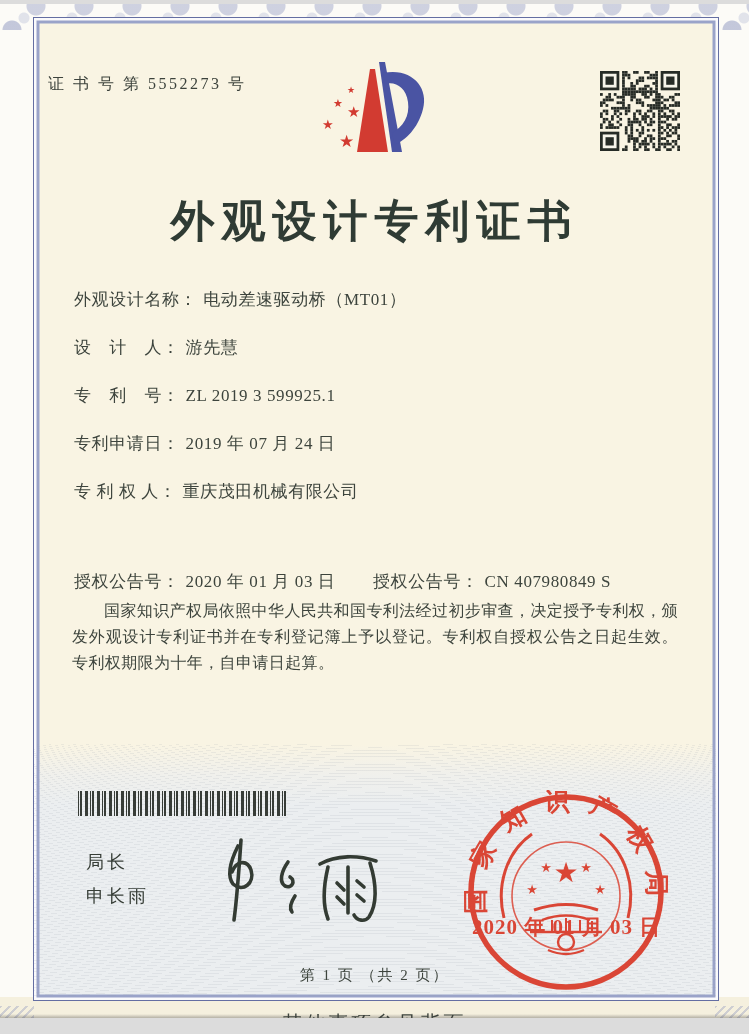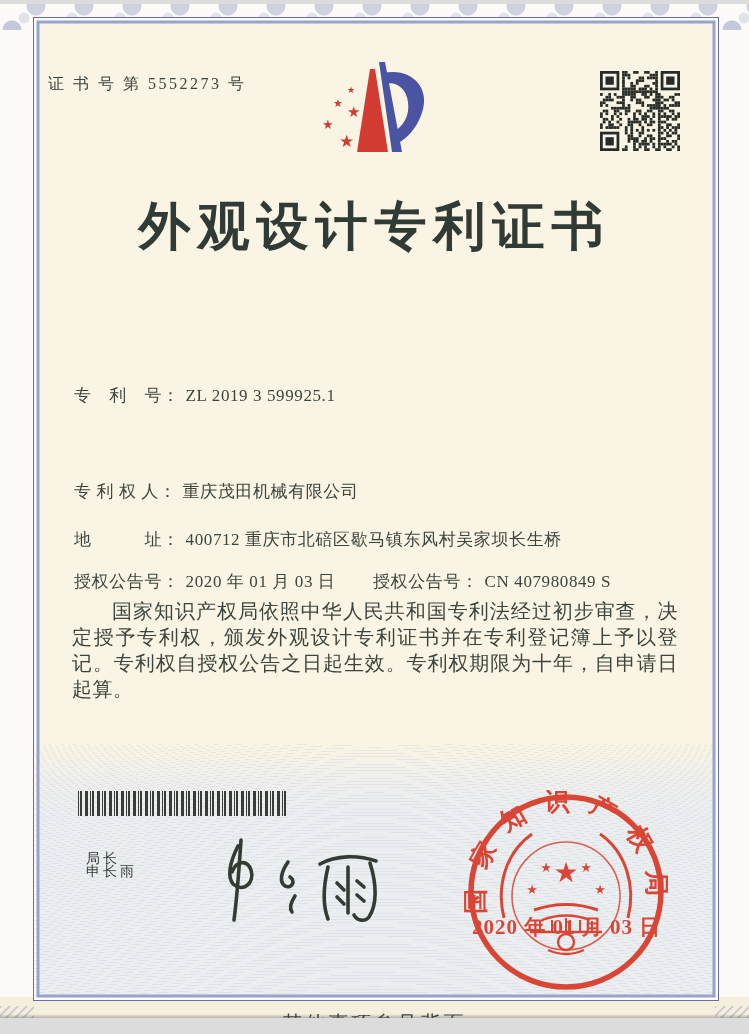--- a/index.html
+++ b/index.html
@@ -17,27 +17,27 @@
   .hatch{width:34px;height:30px;opacity:.8;
     background:repeating-linear-gradient(135deg, rgba(118,129,180,.38) 0 2px, transparent 2px 6px);}
   
   .inner{left:33px;top:13px;width:684px;height:982px;
     border:1.5px solid #646ea2;
     box-shadow:inset 0 0 0 2.5px rgba(255,255,255,.95), inset 0 0 0 5.5px #9aa3c9;
     background:linear-gradient(#f9f4e3 0,#f9f4e3 727px,#f0f0ec 757px,#ebeef0 787px,#ebeef0 982px);}
   .waves{left:34px;top:740px;width:682px;height:252px;pointer-events:none;
     background:repeating-radial-gradient(100% 60% at 50% -40%, rgba(148,156,168,.14) 0 1.5px, transparent 1.5px 7px);}
   .certno{left:48px;top:70px;font-size:16px;letter-spacing:2.5px;color:#3c423c;}
-  .title{left:0;top:188px;width:749px;text-align:center;font-size:52px;font-weight:bold;
+  .title{left:0;top:188px;width:749px;text-align:center;font-size:44px;font-weight:bold;
          letter-spacing:7px;color:#2f3b34;}
   .row{left:74px;font-size:17px;color:#3d443d;letter-spacing:.6px;white-space:nowrap;}
   .row .val{margin-left:6px;}
-  .para{left:72px;width:606px;font-size:20px;line-height:26px;color:#3d443d;
+  .para{left:72px;width:606px;font-size:16px;line-height:26px;color:#3d443d;
         text-indent:2em;text-align:justify;letter-spacing:.4px;margin:0;}
-  .sig{font-size:14px;color:#363d36;letter-spacing:3px;}
+  .sig{font-size:18px;color:#363d36;letter-spacing:3px;}
   .footerpage{left:0;top:962px;width:749px;text-align:center;font-size:15px;
               letter-spacing:2px;color:#3d443d;}
   .backnote{left:0;top:1006px;width:749px;text-align:center;font-size:20px;
             letter-spacing:3px;color:#3d443d;}
   .scanedge{right:0;top:0;width:13px;height:100%;
             background:linear-gradient(to right, rgba(90,90,90,.10), #ffffff 55%);}
   .bottomedge{left:0;bottom:0;width:100%;height:4px;
             background:linear-gradient(to bottom, transparent, rgba(60,60,60,.35));}
 </style>
 </head>
@@ -400,28 +400,34 @@
         <rect x="23" y="1" width="5" height="5" fill="#f6f4ea"></rect>
         <rect x="24" y="2" width="3" height="3"></rect>
         <rect x="0" y="22" width="7" height="7"></rect>
         <rect x="1" y="23" width="5" height="5" fill="#f6f4ea"></rect>
         <rect x="2" y="24" width="3" height="3"></rect>
       </g>
     </svg>
 
   <div class="abs title">外观设计专利证书</div>
 
+  <div class="abs row" style="top:284px">
+    <span>外观设计名称：</span><span class="val">电动差速驱动桥（MT01）</span>
+  </div>
+  <div class="abs row" style="top:332px">
+    <span>设　计　人：</span><span class="val">游先慧</span>
+  </div>
   <div class="abs row" style="top:380px">
     <span>专　利　号：</span><span class="val">ZL 2019 3 599925.1</span>
   </div>
+  <div class="abs row" style="top:428px">
+    <span>专利申请日：</span><span class="val">2019 年 07 月 24 日</span>
+  </div>
   <div class="abs row" style="top:476px">
     <span>专 利 权 人：</span><span class="val">重庆茂田机械有限公司</span>
-  </div>
-  <div class="abs row" style="top:524px">
-    <span>地　　　址：</span><span class="val">400712 重庆市北碚区歇马镇东风村吴家坝长生桥</span>
   </div>
   <div class="abs row" style="top:566px">
     <span>授权公告号：</span><span class="val">2020 年 01 月 03 日</span>
   </div>
   <div class="abs row" style="top:566px;left:373px">
     <span>授权公告号：</span><span class="val">CN 407980849 S</span>
   </div>
 
   <p class="abs para" style="top:594px">国家知识产权局依照中华人民共和国专利法经过初步审查，决定授予专利权，颁发外观设计专利证书并在专利登记簿上予以登记。专利权自授权公告之日起生效。专利权期限为十年，自申请日起算。</p>
 
@@ -477,21 +483,21 @@
         <rect x="187" y="0" width="3" height="25"></rect>
         <rect x="192" y="0" width="1" height="25"></rect>
         <rect x="194" y="0" width="2" height="25"></rect>
         <rect x="199" y="0" width="3" height="25"></rect>
         <rect x="204" y="0" width="1" height="25"></rect>
         <rect x="206" y="0" width="2" height="25"></rect>
       </g>
     </svg>
 
   <div class="abs sig" style="left:86px;top:846px">局长</div>
-  <div class="abs sig" style="left:86px;top:859px">申长雨</div>
+  <div class="abs sig" style="left:86px;top:880px">申长雨</div>
 
   <svg class="abs" style="left:200px;top:830px;width:200px;height:90px" viewBox="0 0 200 90" fill="none" stroke="#333b33" stroke-width="3.6" stroke-linecap="round" stroke-linejoin="round">
     <path d="M38,12 C30,28 27,42 33,50 C43,59 55,49 51,36 C47,25 36,27 32,38"></path>
     <path d="M41,6 C39,36 37,64 34,86"></path>
     <path d="M88,28 C81,38 79,48 85,52 C92,55 96,47 90,43"></path>
     <path d="M95,62 C91,68 89,74 92,78"></path>
     <path d="M120,30 C136,21 158,21 176,27"></path>
     <path d="M128,33 C123,54 123,72 128,85"></path>
     <path d="M170,29 C177,51 177,71 169,83 C165,88 157,87 154,81"></path>
     <path d="M148,33 L148,79"></path>
@@ -520,17 +526,18 @@
     <g fill="#d93a28" font-family="'DejaVu Sans',sans-serif">
       <text x="102" y="92" font-size="28" text-anchor="middle">★</text>
       <text x="68" y="104" font-size="13" text-anchor="middle">★</text>
       <text x="82" y="82" font-size="13" text-anchor="middle">★</text>
       <text x="122" y="82" font-size="13" text-anchor="middle">★</text>
       <text x="136" y="104" font-size="13" text-anchor="middle">★</text>
     </g>
     <text x="8" y="144" font-size="21" fill="#d93a28" letter-spacing="1" font-weight="bold">2020 年 01 月 03 日</text>
   </svg>
 
+  <div class="abs footerpage">第 1 页 （共 2 页）</div>
   <div class="abs backnote">其他事项参见背面</div>
 
   <div class="abs scanedge"></div>
   <div class="abs bottomedge"></div>
 </div>
 
 </body></html>

